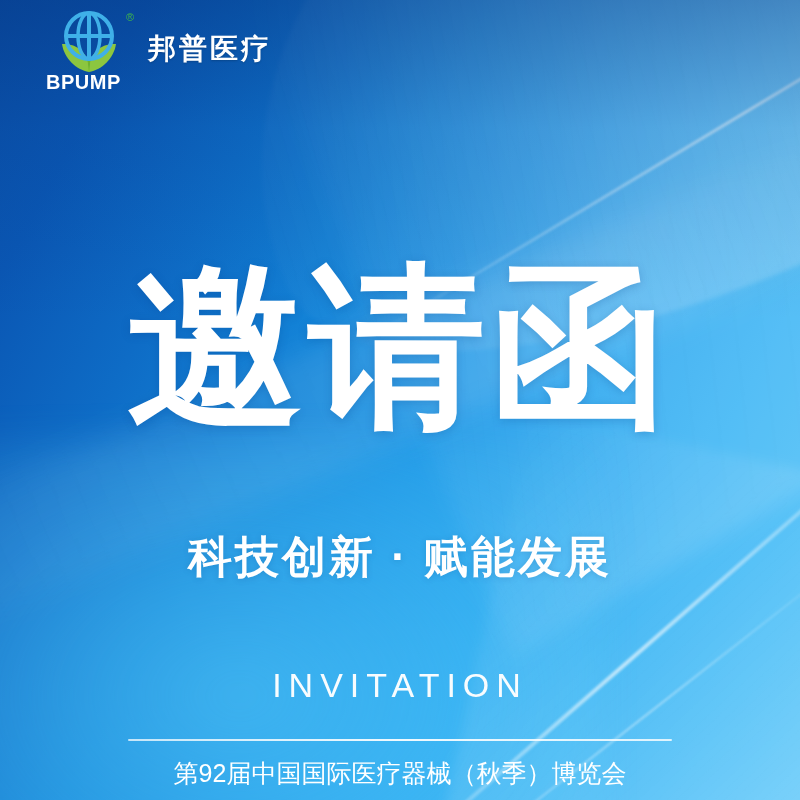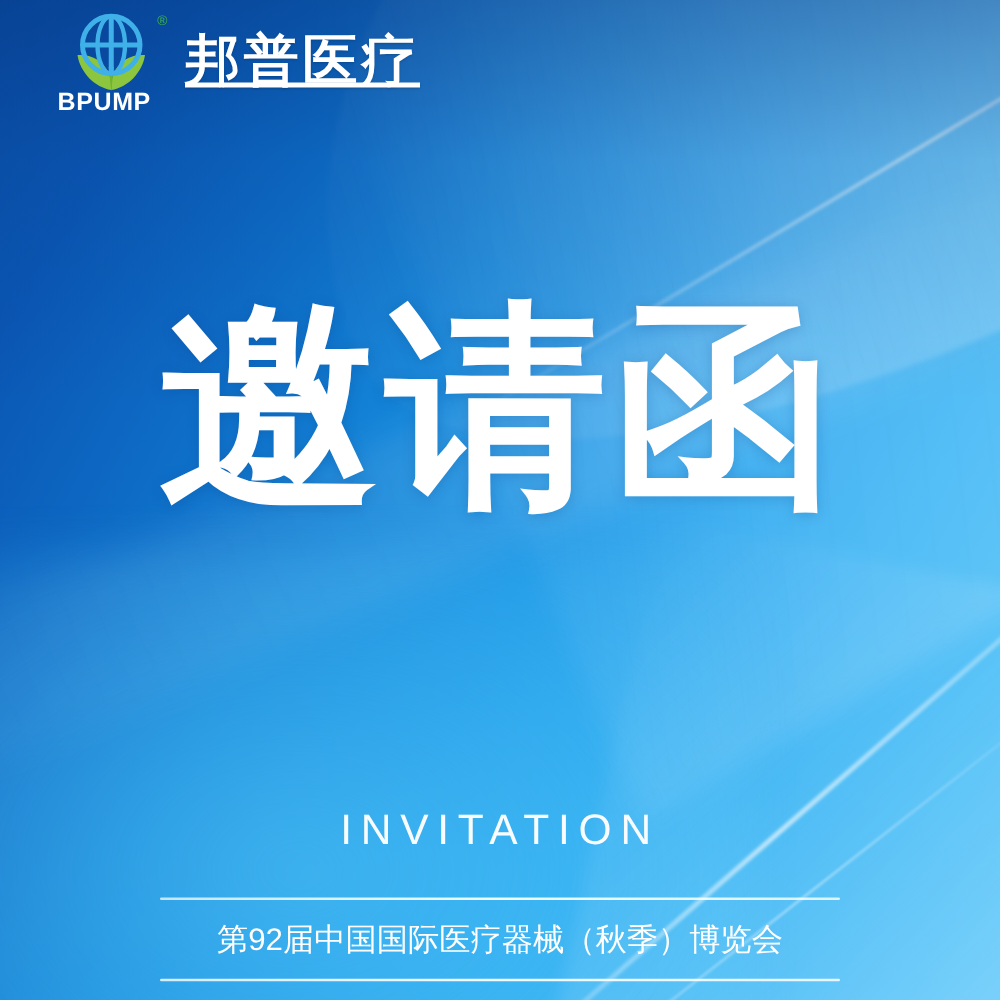--- a/index.html
+++ b/index.html
@@ -152,37 +152,37 @@
     bottom: 0;
     text-align: left;
     color: #ffffff;
     font-weight: 700;
     font-size: 20px;
     letter-spacing: 0.5px;
     font-family: "Liberation Sans", sans-serif;
   }
   .brand-cn {
     color: #ffffff;
-    font-size: 44px;
+    font-size: 28px;
     font-weight: 700;
     letter-spacing: 3px;
     line-height: 1;
     padding-bottom: 6px;
     text-shadow: 0 1px 2px rgba(0,0,0,0.18);
-    text-decoration: underline;
   }
 
   
   .content {
     position: absolute;
     inset: 0;
     z-index: 5;
     display: flex;
     flex-direction: column;
     align-items: center;
+    margin-top: 21px;
   }
   .headline {
     position: absolute;
     top: 238px;
     left: 0;
     right: 0;
     text-align: center;
     color: #ffffff;
     font-size: 176px;
     font-weight: 700;
@@ -274,20 +274,21 @@
         <ellipse cx="43" cy="26" rx="11" ry="23" fill="none" stroke="#3fb0e8" stroke-width="3.5"></ellipse>
       </svg>
       <span class="reg-mark">®</span>
       <div class="bpump">BPUMP</div>
     </div>
     <div class="brand-cn">邦普医疗</div>
   </div>
 
   <div class="content">
     <div class="headline">邀请函</div>
+    <div class="subhead">科技创新 · 赋能发展</div>
     <div class="invitation">INVITATION</div>
 
     <div class="footer">
       <div class="rule"></div>
       <div class="footer-text">第92届中国国际医疗器械（秋季）博览会</div>
       <div class="rule rule-bottom"></div>
     </div>
   </div>
 
 </div>

